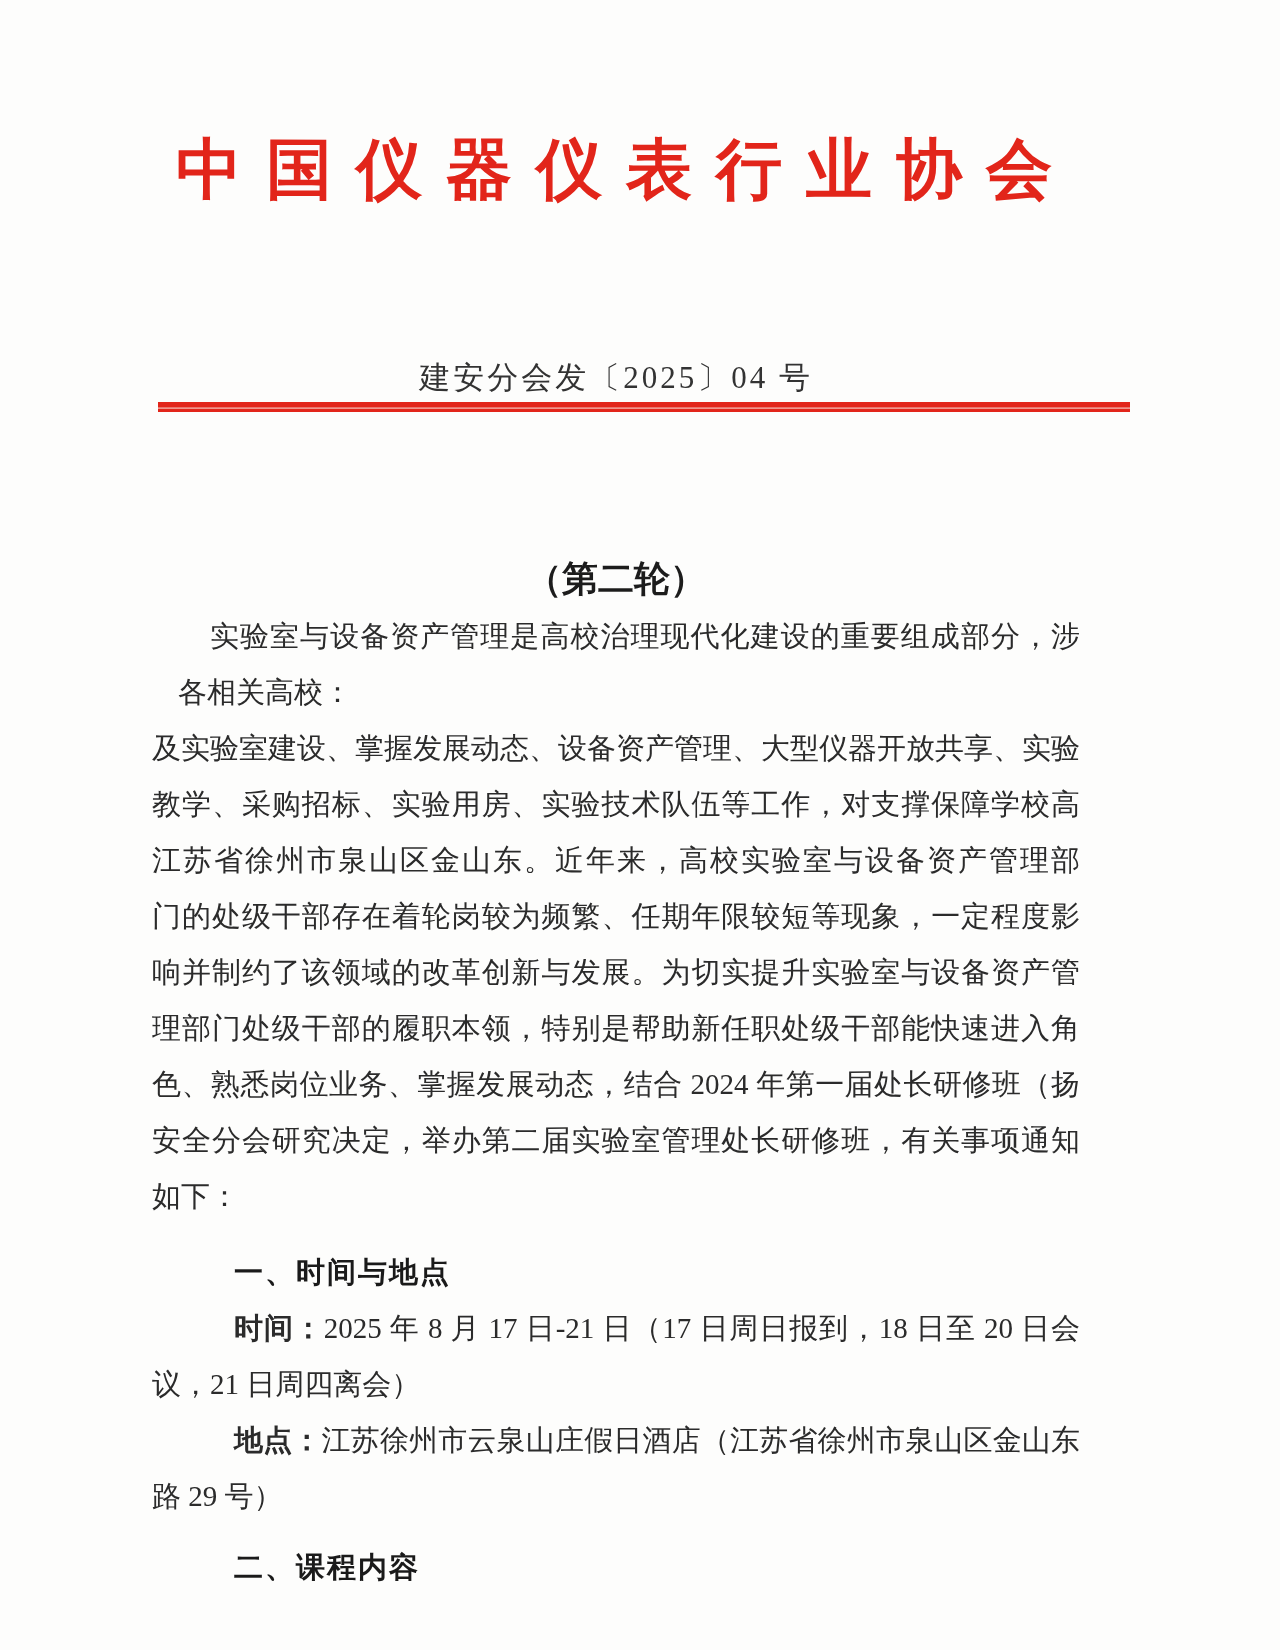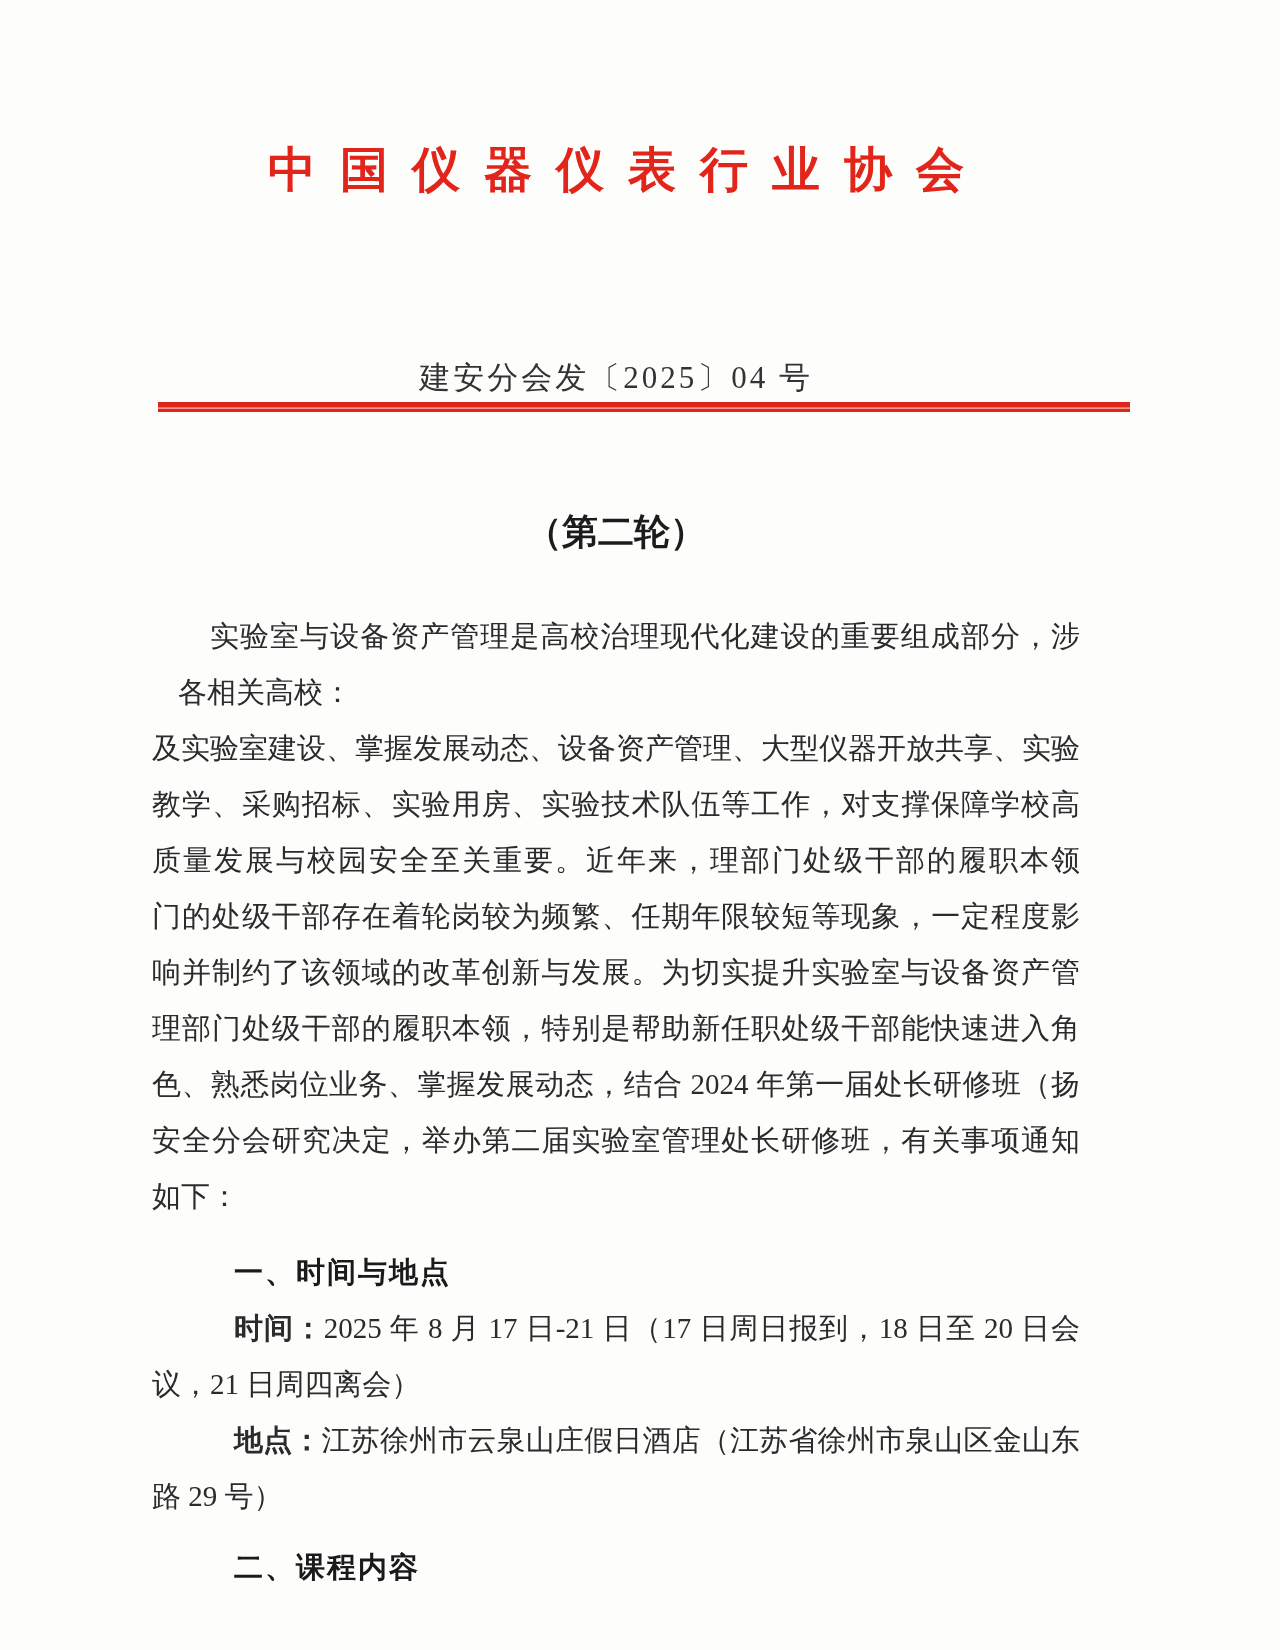--- a/index.html
+++ b/index.html
@@ -9,24 +9,23 @@
     margin:0 auto;
     background:#fdfdfc;
     overflow:hidden;
     font-family:"Liberation Serif","DejaVu Serif",serif;
     color:#262626;
   }
   
   .org {
     position:absolute; left:152px; width:928px;
     box-sizing:border-box; padding-left:24px;
-    text-align:center;
     color:#e2251a;
     font-weight:700;
-    font-size:48px;
+    font-size:66px;
     line-height:88px;
     letter-spacing:24px;
     white-space:nowrap;
     font-family:"Liberation Serif","DejaVu Serif",serif;
   }
   .org1 { top:126px; }
   .org2 { top:224px; }
   
   .doc-number {
     position:absolute; top:356px; left:152px; width:928px;
@@ -48,21 +47,21 @@
   .title-main {
     position:absolute; top:470px; left:152px; width:928px;
     text-align:center;
     font-family:"Liberation Sans","DejaVu Sans",sans-serif;
     font-weight:700;
     font-size:37px; line-height:46px;
     color:#1c1c1c;
     letter-spacing:1px;
   }
   .title-sub {
-    position:absolute; top:508px; left:152px; width:928px;
+    position:absolute; top:555px; left:152px; width:928px;
     text-align:center;
     font-family:"Liberation Sans","DejaVu Sans",sans-serif;
     font-weight:700;
     font-size:36px; line-height:48px;
     color:#1c1c1c;
   }
   
   .body-block {
     position:absolute; top:608px; left:152px; width:928px;
     font-size:29px;
@@ -101,21 +100,21 @@
 
   <div class="title-sub">（第二轮）</div>
 
   <div class="body-block">
 
     <div class="line p-indent">实验室与设备资产管理是高校治理现代化建设的重要组成部分，涉</div>
 
     <div class="line left salutation">各相关高校：</div>
     <div class="line">及实验室建设、掌握发展动态、设备资产管理、大型仪器开放共享、实验</div>
     <div class="line">教学、采购招标、实验用房、实验技术队伍等工作，对支撑保障学校高</div>
-    <div class="line">质量发展与校园安全至关重要。近年来，理部门处级干部的履职本领</div>
+    <div class="line">江苏省徐州市泉山区金山东。近年来，高校实验室与设备资产管理部</div>
     <div class="line">门的处级干部存在着轮岗较为频繁、任期年限较短等现象，一定程度影</div>
     <div class="line">响并制约了该领域的改革创新与发展。为切实提升实验室与设备资产管</div>
     <div class="line">理部门处级干部的履职本领，特别是帮助新任职处级干部能快速进入角</div>
     <div class="line">色、熟悉岗位业务、掌握发展动态，结合 2024 年第一届处长研修班（扬</div>
     <div class="line">安全分会研究决定，举办第二届实验室管理处长研修班，有关事项通知</div>
     <div class="line left">如下：</div>
 
     <div class="line left h-indent heading heading1">一、时间与地点</div>
 
     <div class="line h-indent">

